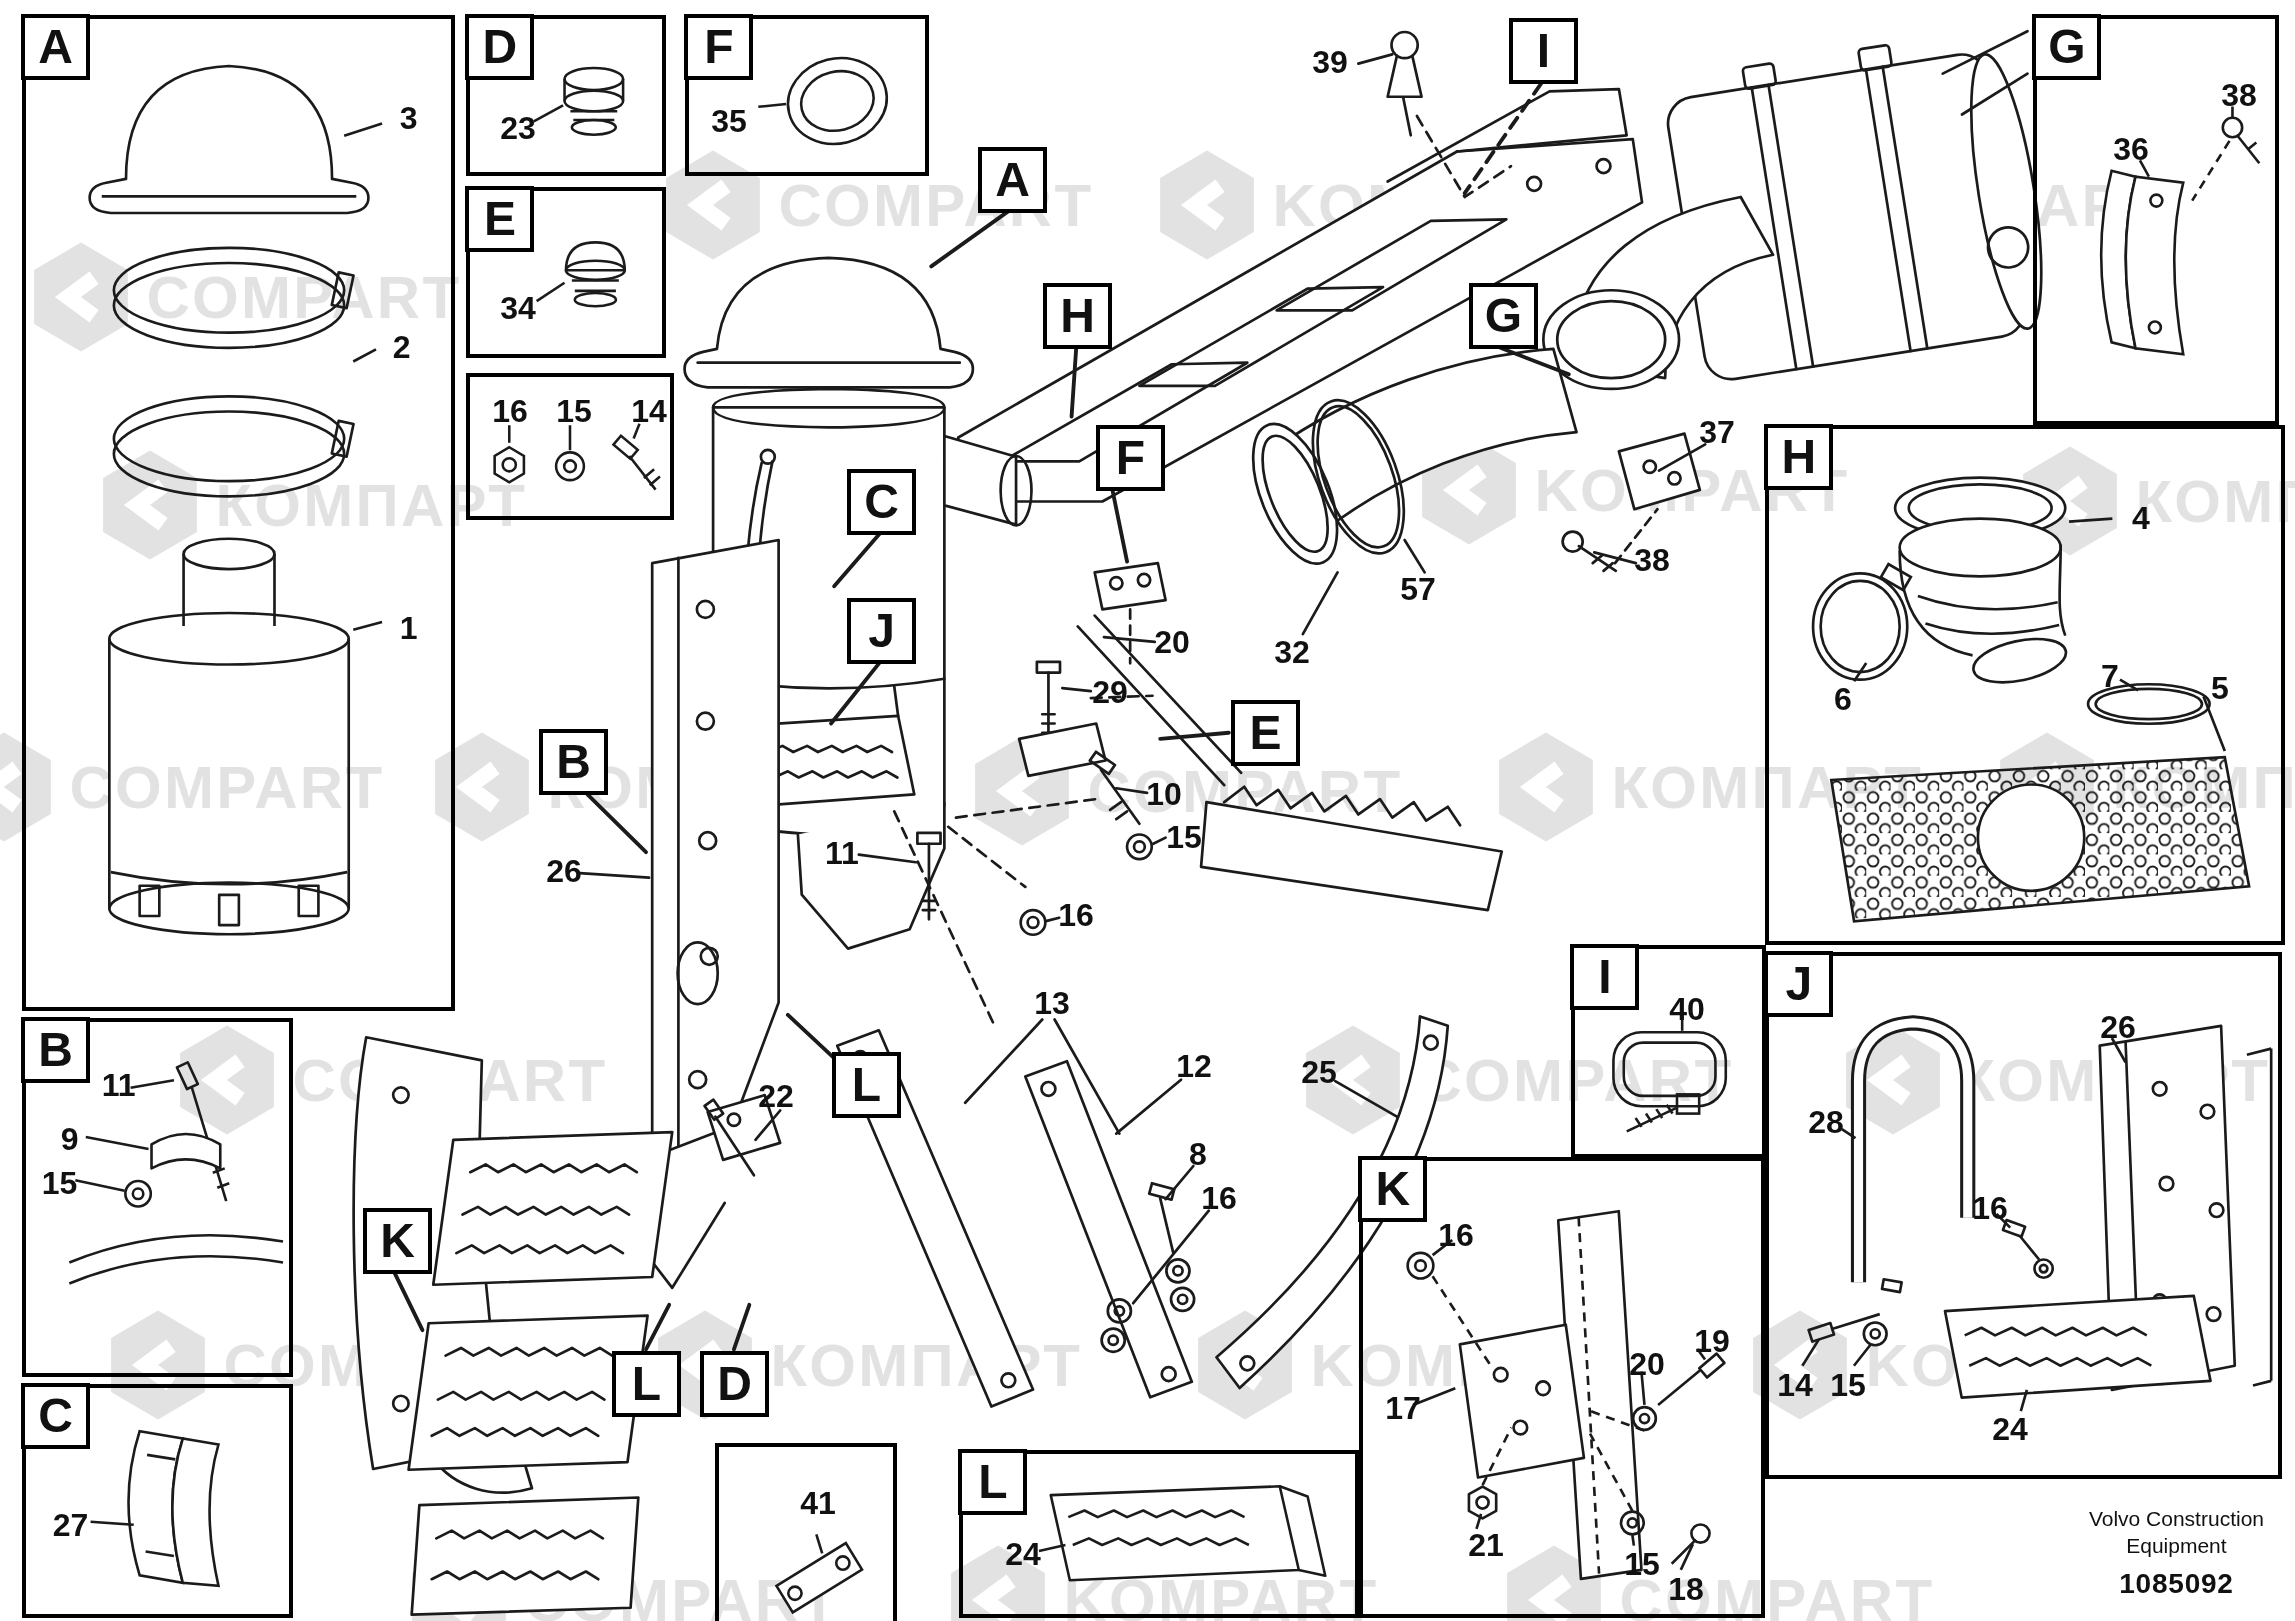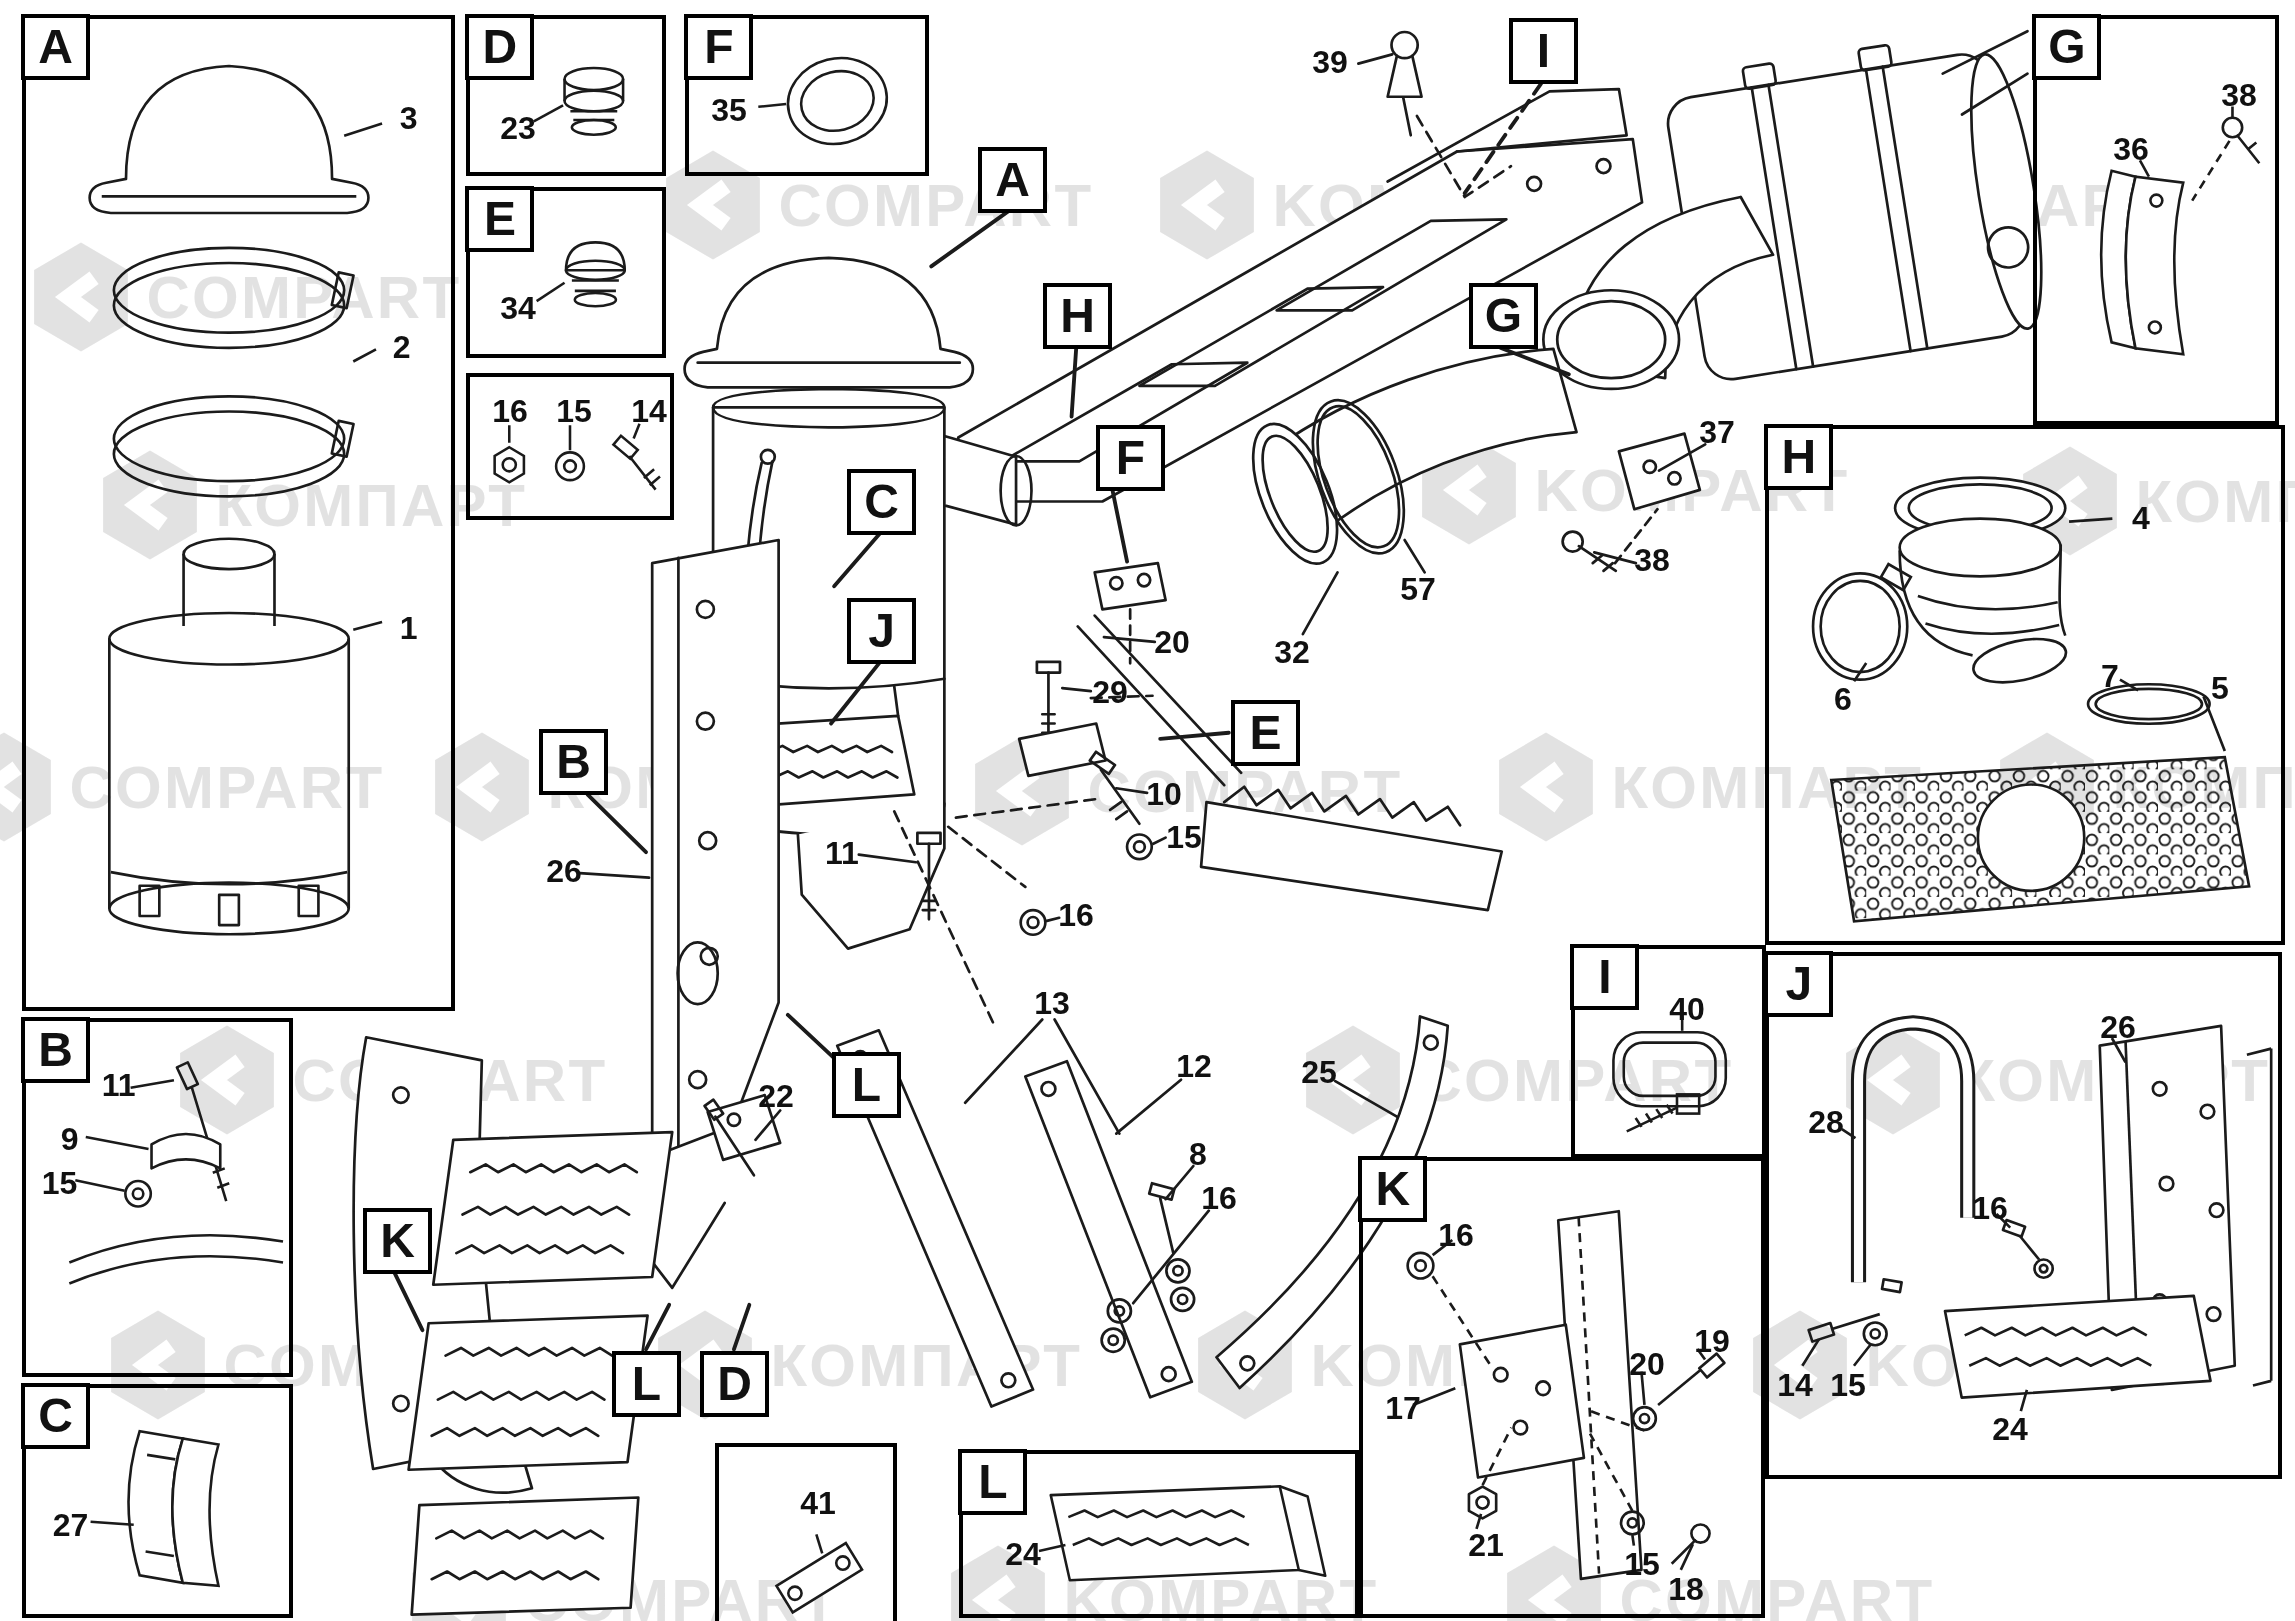--- a/index.html
+++ b/index.html
@@ -403,21 +403,21 @@
 
   <div class="panel" style="left:685px;top:14.7px;width:244px;height:161px">
     <svg viewBox="0 0 317 209">
       <g fill="none" stroke="#1b1b1b" stroke-width="3.5">
         <ellipse transform="rotate(-14 200 112)" cx="200" cy="112" rx="68" ry="58"></ellipse>
         <ellipse transform="rotate(-14 200 112)" cx="200" cy="112" rx="50" ry="40"></ellipse>
         <path d="M92,120 L130,116"></path>
       </g>
     </svg>
     <div class="letter">F</div>
-    <span class="num" style="left:40px;top:91px">35</span>
+    <span class="num" style="left:40px;top:102px">35</span>
   </div>
 
   <div class="panel" style="left:466px;top:187px;width:200px;height:171px">
     <svg viewBox="0 0 260 222">
       <g fill="none" stroke="#1b1b1b" stroke-width="3.5">
         <path d="M130,108 Q130,70 170,70 Q210,70 210,108 Z"></path>
         <ellipse cx="170" cy="108" rx="40" ry="13"></ellipse>
         <path d="M138,122 L202,122 M142,136 L198,136"></path>
         <ellipse cx="170" cy="148" rx="28" ry="9"></ellipse>
         <path d="M90,150 L128,125"></path>
@@ -665,15 +665,20 @@
   <span class="num" style="left:842px;top:853px">11</span>
   <span class="num" style="left:1076px;top:915px">16</span>
   <span class="num" style="left:564px;top:871px">26</span>
   <span class="num" style="left:1052px;top:1003px">13</span>
   <span class="num" style="left:1194px;top:1066px">12</span>
   <span class="num" style="left:1319px;top:1072px">25</span>
   <span class="num" style="left:1198px;top:1154px">8</span>
   <span class="num" style="left:1219px;top:1198px">16</span>
   <span class="num" style="left:776px;top:1096px">22</span>
 
+  <div class="footer">
+    <div>Volvo Construction</div>
+    <div>Equipment</div>
+    <div class="fig">1085092</div>
+  </div>
 
 </div>
 
 
 </body></html>

